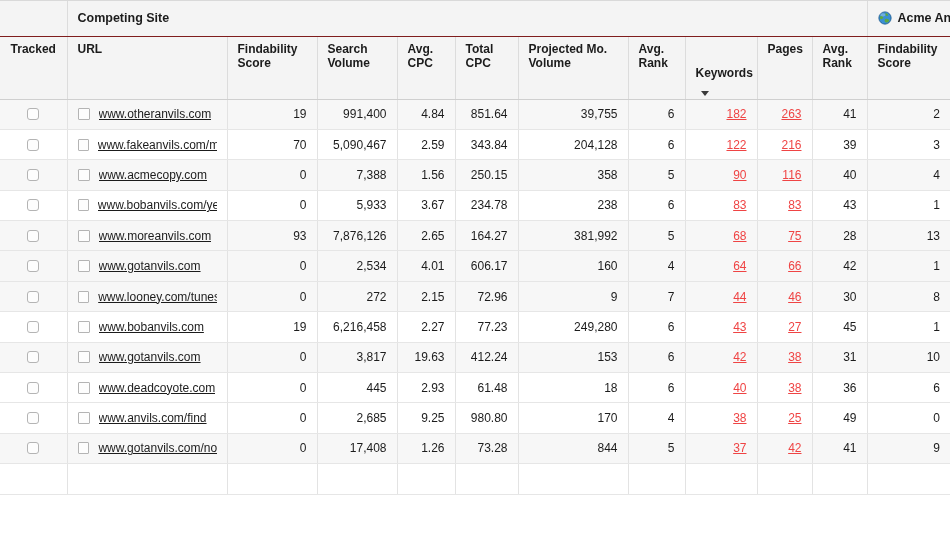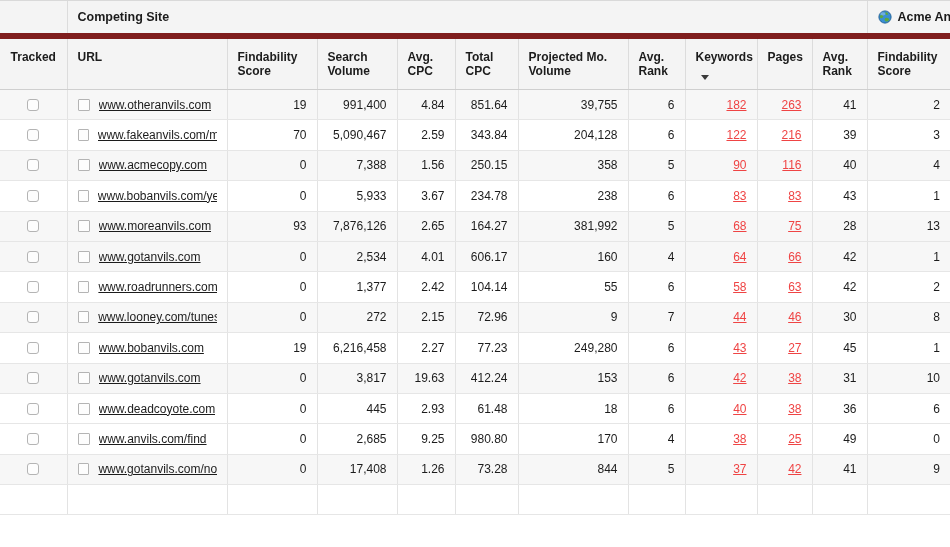--- a/index.html
+++ b/index.html
@@ -31,21 +31,21 @@
     table-layout: fixed;
     width: 950px;
   }
 
   
   tr.group-row { height: 35px; }
 
   tr.group-row td {
     background: #f4f4f4;
     border-right: 1px solid #dcdcdc;
-    border-bottom: 6px solid #7f1d1d;
+    border-bottom: 1px solid #7f1d1d;
     padding: 0 10px;
     font-weight: bold;
     font-size: 12.5px;
     color: #1c1c1c;
     vertical-align: middle;
     white-space: nowrap;
     overflow: hidden;
   }
   tr.group-row td.blank-corner { background: #f4f4f4; }
   tr.group-row td.group-acme {
@@ -64,33 +64,33 @@
     flex: 0 0 14px;
     display: block;
   }
 
   
   tr.col-head { height: 50px; }
   tr.col-head th {
     background: #f4f4f4;
     border-right: 1px solid #dcdcdc;
     border-bottom: 1px solid #cfcfcf;
-    padding: 11px 10px;
+    padding: 5px 10px;
     font-weight: bold;
     font-size: 12px;
     color: #1c1c1c;
     vertical-align: top;
     text-align: left;
     line-height: 14px;
     overflow: hidden;
   }
   tr.col-head th.last { border-right: none; }
   tr.col-head th.center { text-align: center; }
 
-  .th-inner { display: inline-block; position: relative; }
+  .th-inner { display: inline-block; position: relative; margin-top: 24px; }
   .sort-caret {
     display: inline-block;
     width: 0; height: 0;
     border-left: 4px solid transparent;
     border-right: 4px solid transparent;
     border-top: 5px solid #3a3a3a;
     margin-left: 5px;
     vertical-align: -1px;
     position: relative;
     top: 4px;
@@ -346,39 +346,20 @@
           <td class="num">2,534</td>
           <td class="num">4.01</td>
           <td class="num">606.17</td>
           <td class="num">160</td>
           <td class="num">4</td>
           <td class="num"><a class="num-link">64</a></td>
           <td class="num"><a class="num-link">66</a></td>
           <td class="num">42</td>
           <td class="num last">1</td>
         </tr>
-        <tr class="data-row even">
-          <td class="center"><span class="cb-round"></span></td>
-          <td>
-            <span class="url-cell-inner">
-              <span class="cb-square"></span>
-              <a class="url-link">www.roadrunners.com</a>
-            </span>
-          </td>
-          <td class="num">0</td>
-          <td class="num">1,377</td>
-          <td class="num">2.42</td>
-          <td class="num">104.14</td>
-          <td class="num">55</td>
-          <td class="num">6</td>
-          <td class="num"><a class="num-link">58</a></td>
-          <td class="num"><a class="num-link">63</a></td>
-          <td class="num">42</td>
-          <td class="num last">2</td>
-        </tr>
         <tr class="data-row odd">
           <td class="center"><span class="cb-round"></span></td>
           <td>
             <span class="url-cell-inner">
               <span class="cb-square"></span>
               <a class="url-link">www.looney.com/tunes</a>
             </span>
           </td>
           <td class="num">0</td>
           <td class="num">272</td>

